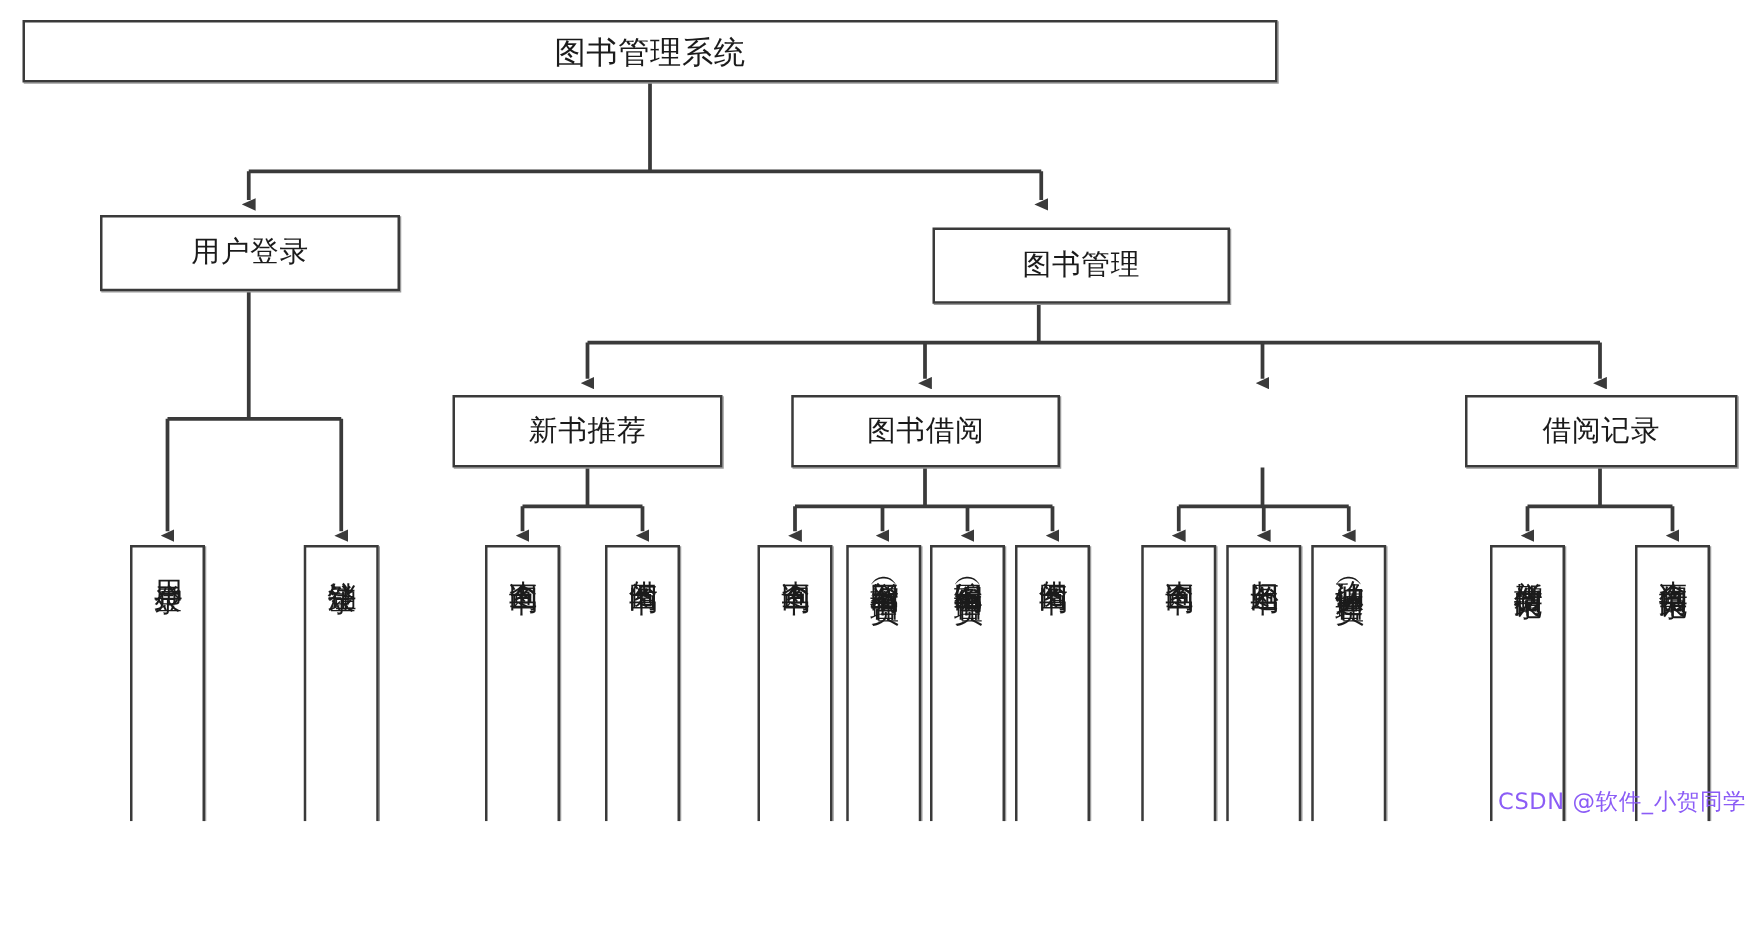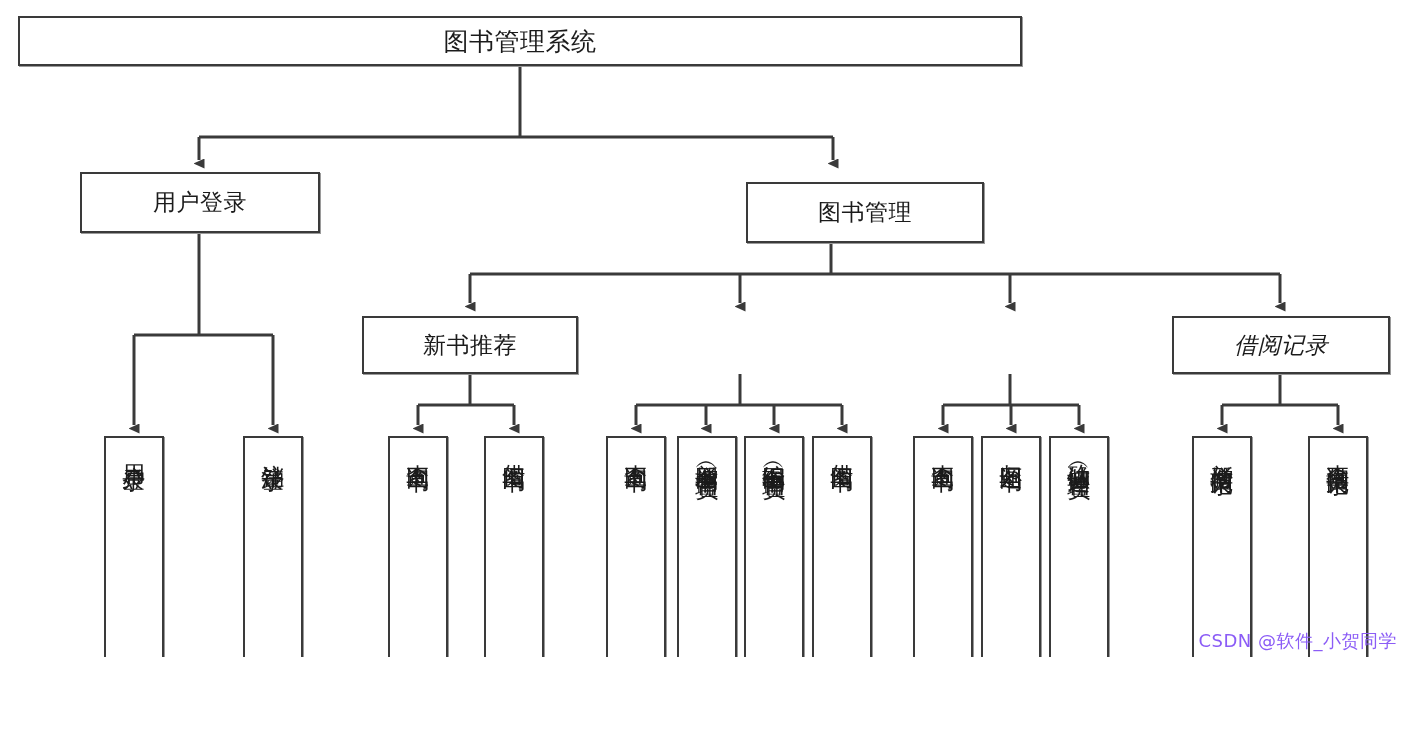--- a/index.html
+++ b/index.html
@@ -130,21 +130,24 @@
   <div class="node lvl2" style="left:80px; top:172px; width:240px; height:61px;">
     <span class="node-label">用户登录</span>
   </div>
   <div class="node lvl2" style="left:712px; top:182px; width:238px; height:61px;margin-left:34px;">
     <span class="node-label">图书管理</span>
   </div>
 
   <div class="node lvl3" style="left:362px; top:316px; width:216px; height:58px;">
     <span class="node-label">新书推荐</span>
   </div>
-  <div class="node lvl3" style="left:1172px; top:316px; width:218px; height:58px;font-style:italic;">
+  <div class="node lvl3" style="left:633px; top:316px; width:215px; height:58px;">
+    <span class="node-label">图书借阅</span>
+  </div>
+  <div class="node lvl3" style="left:1172px; top:316px; width:218px; height:58px;">
     <span class="node-label">借阅记录</span>
   </div>
 
   <div class="node leaf" style="left:104px; top:436px; width:60px; height:293px;">
     <span class="node-label">用户登录</span>
   </div>
   <div class="node leaf" style="left:243px; top:436px; width:60px; height:293px;">
     <span class="node-label">注销登录</span>
   </div>
 

